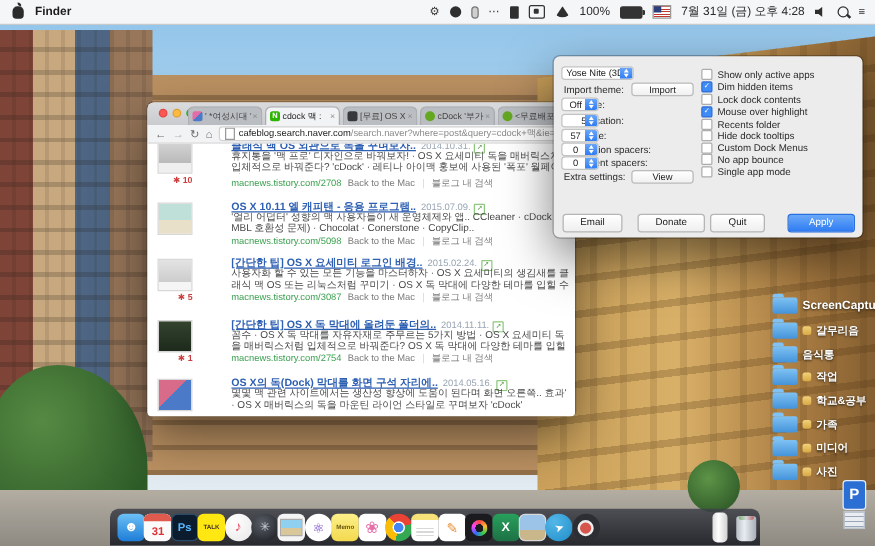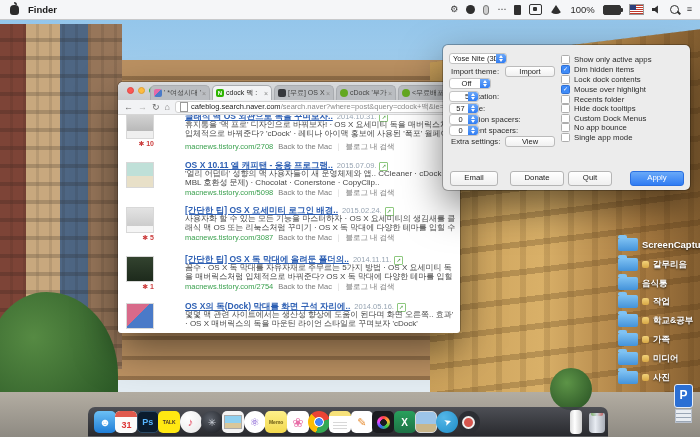--- a/index.html
+++ b/index.html
@@ -247,20 +247,21 @@
       <span class="sicon">⚙</span>
       <span class="si-circle"></span>
       <span class="si-mic"></span>
       <span class="sicon">⋯</span>
       <span class="si-book"></span>
       <span class="si-kb"></span>
       <span class="si-wifi"></span>
       <span class="clock">100%</span>
       <span class="si-batt"></span>
       <span class="si-flag"></span>
+      <span class="clock">7월 31일 (금) 오후 4:28</span>
       <span class="si-vol"></span>
       <span class="si-search"></span>
       <span class="sicon">≡</span>
     </span>
   </div>
 
   <div id="browser" class="win">
     <div class="tabstrip">
       <span class="lights">
         <span class="tl tl-red"></span>
@@ -357,21 +358,21 @@
               <i class="ad"></i>
             </span>
           </div>
         </div>
         <div class="cd-row" style="top: 20.5px;">
           <span class="cd-label">Import theme:</span>
           <div class="cd-control btnctl" style="width: 50px;">Import</div>
         </div>
         <div class="cd-row" style="top: 33px;">
           <span class="cd-label">Autohide:</span>
-          <div class="cd-control popupctl" style="width: 42px;">
+          <div class="cd-control popupctl" style="width: 30px;">
             <span class="val">Off</span>
             <span class="cap">
               <i class="au"></i>
               <i class="ad"></i>
             </span>
           </div>
         </div>
         <div class="cd-row" style="top: 45.5px;">
           <span class="cd-label">Magnification:</span>
           <div class="cd-control popupctl" style="width: 30px; padding-left: 15px;">

